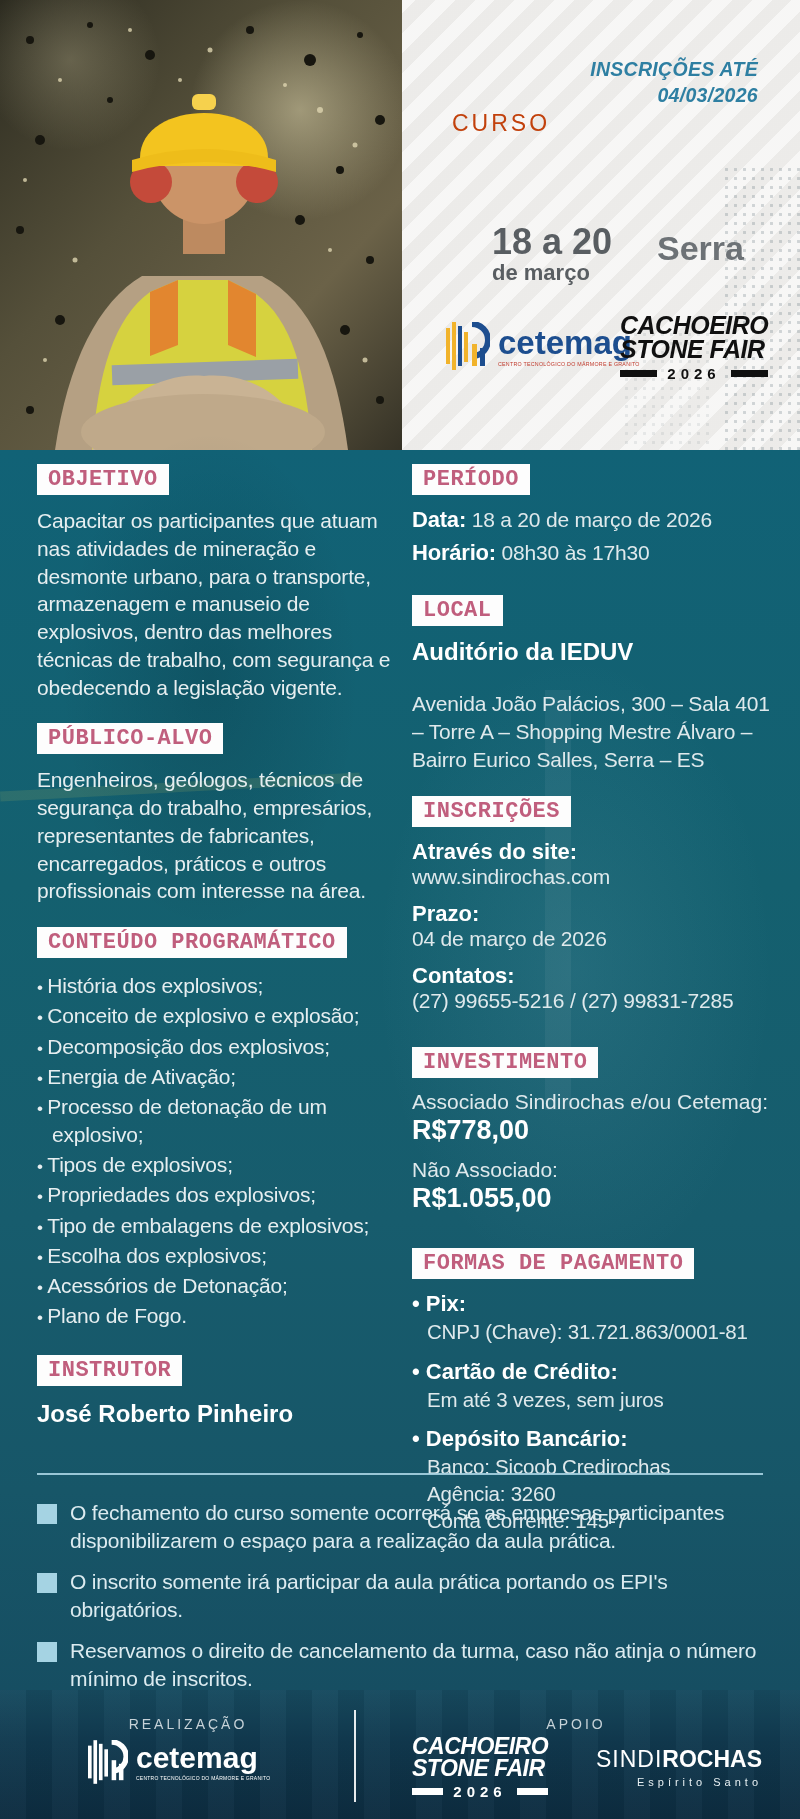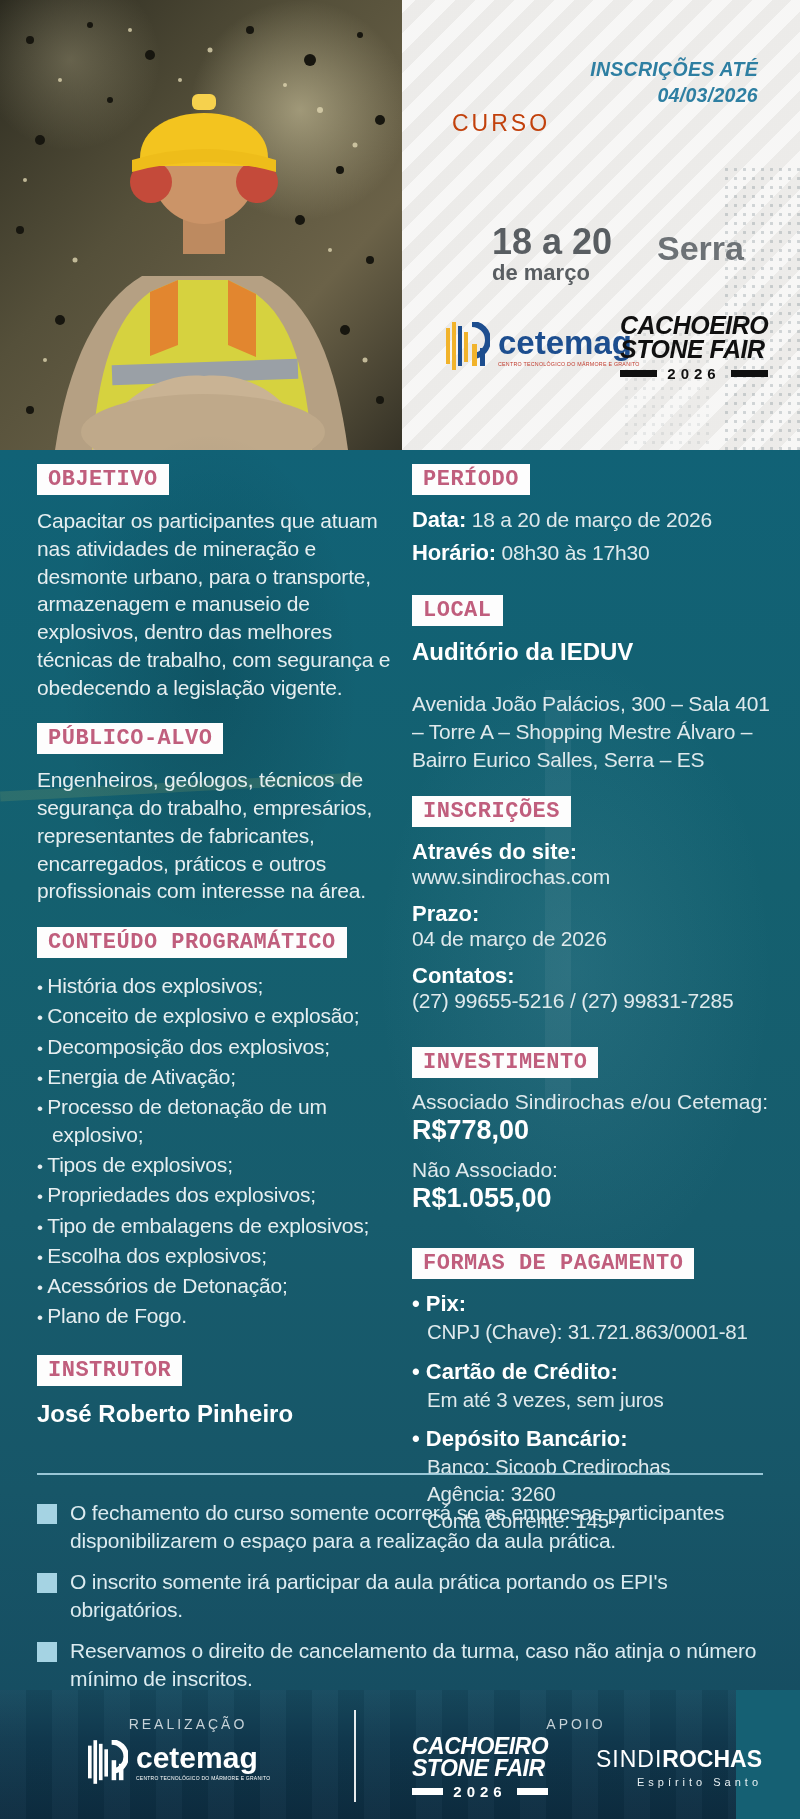--- a/index.html
+++ b/index.html
@@ -73,21 +73,21 @@
   .pay-line { font-size:20.5px; color:#dfe9ec; line-height:1.3; margin-left:15px; letter-spacing:-.2px; }
 
   .divider { position:absolute; left:37px; top:1023px; width:726px; height:2px; background:#a7d3e2; opacity:.9; }
 
   .notes { position:absolute; left:37px; top:1049px; width:726px; }
   .note { display:flex; align-items:flex-start; margin-bottom:13px; }
   .note-sq { flex:0 0 auto; width:20px; height:20px; background:#a5d3e3; margin:5px 13px 0 0; }
   .note-text { font-size:21px; line-height:1.33; color:#dcebf0; letter-spacing:-.2px; }
 
   
-  .footer { position:absolute; left:0; top:1690px; width:736px; height:129px;
+  .footer { position:absolute; left:0; top:1690px; width:800px; height:129px;
       background:linear-gradient(180deg, #174b60 0%, #113a50 40%, #0d2c40 100%); }
   .footer-texture { position:absolute; inset:0; background:
       repeating-linear-gradient(90deg, rgba(255,255,255,.02) 0 26px, rgba(0,0,0,.05) 26px 52px); }
   .foot-label { position:absolute; top:26px; font-size:14px; letter-spacing:3px; color:#c6d2d8; width:160px; text-align:center; }
   .fl-real { left:108px; }
   .fl-apoio { left:496px; }
   .foot-divider { position:absolute; left:354px; top:20px; width:2px; height:92px; background:rgba(255,255,255,.9); }
   .logo-cetemag-w { position:absolute; left:88px; top:50px; display:flex; align-items:center; gap:8px; }
   .cet-name-w { font-size:30px; font-weight:bold; color:#fff; line-height:1; }
   .cet-sub-w { font-size:5px; letter-spacing:.25px; color:#fff; margin-top:2px; white-space:nowrap; }

